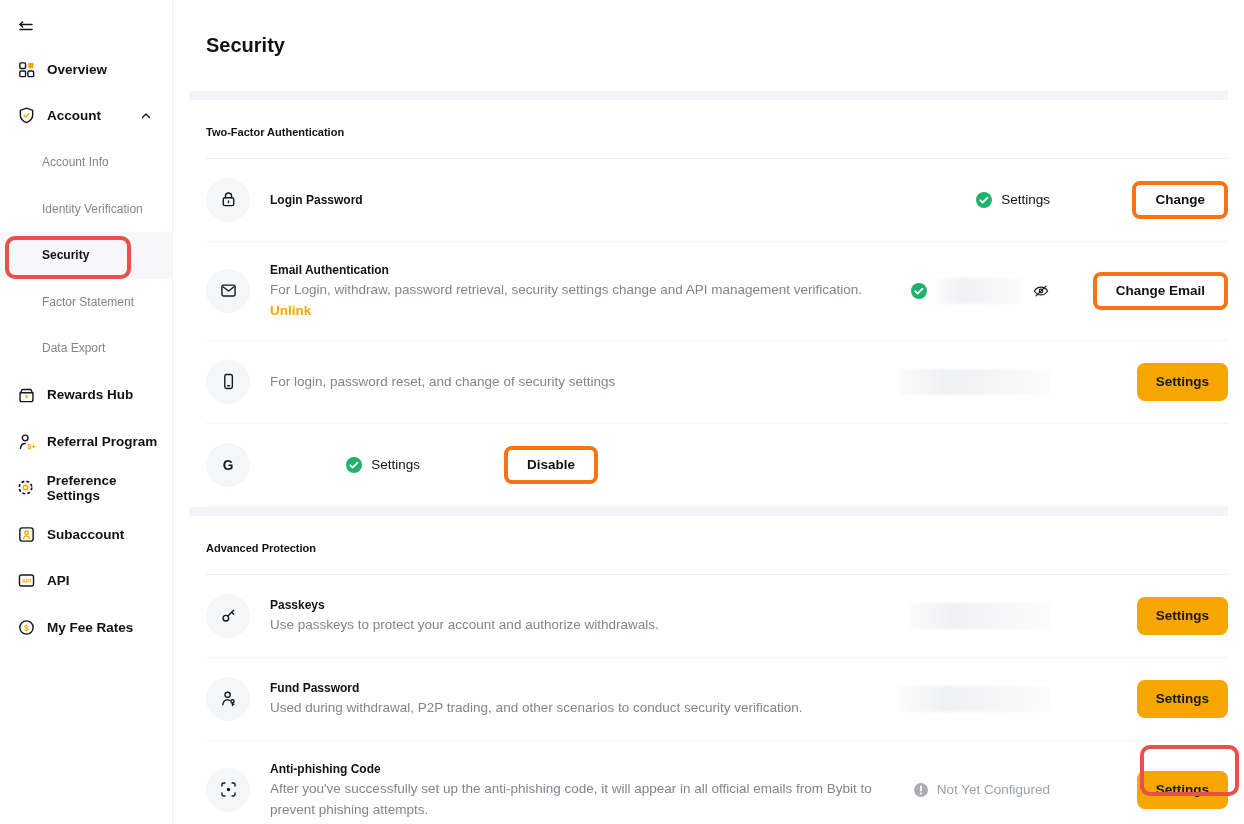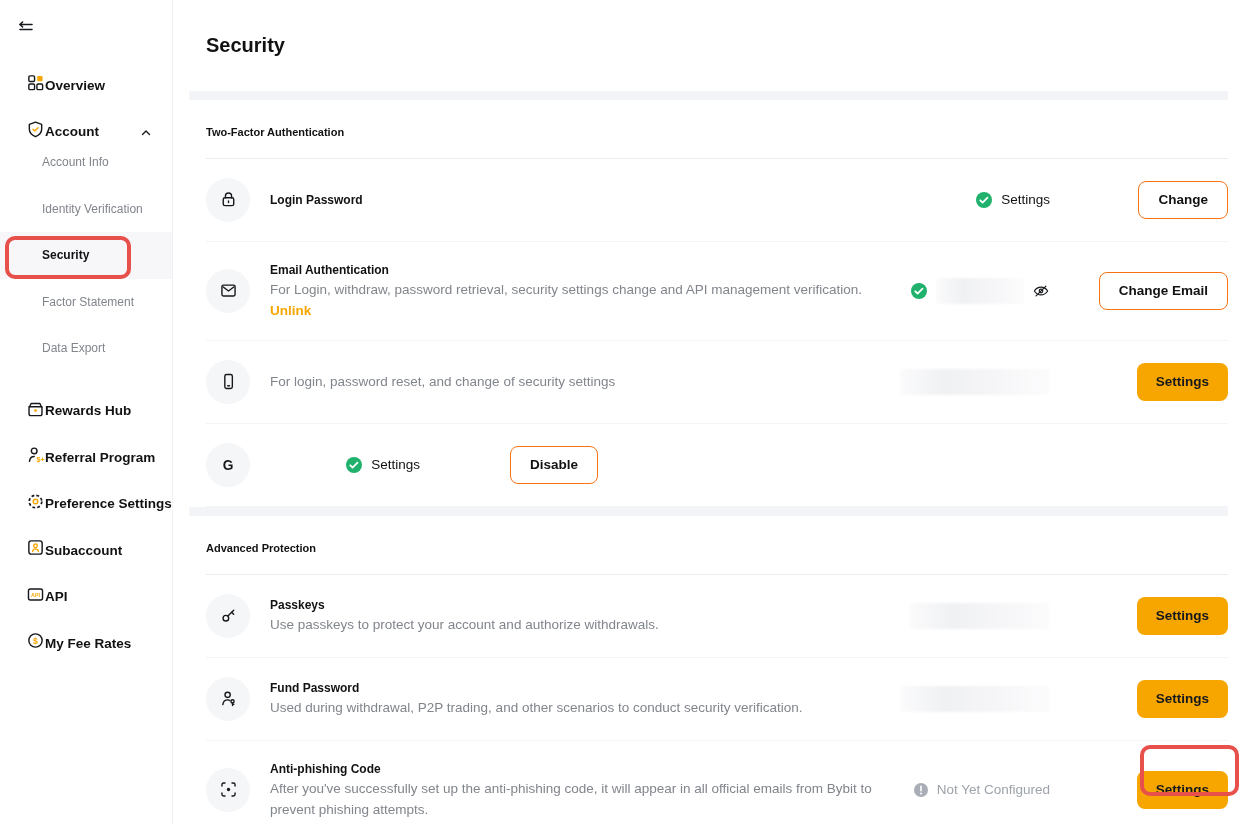--- a/index.html
+++ b/index.html
@@ -3,21 +3,21 @@
 <meta charset="utf-8">
 <style>
   * { box-sizing: border-box; }
   html,body { margin:0; padding:0; background:#fff; }
   body { font-family:"Liberation Sans", sans-serif; color:#121214; }
   .app { position:relative; width:1244px; height:824px; display:flex; overflow:hidden; background:#fff; }
 
   
   .sidebar { width:173px; flex-shrink:0; border-right:1px solid #f0f0f2; padding-top:10px; }
   .collapse-btn { height:36px; display:flex; align-items:center; padding-left:16px; cursor:pointer; }
-  .side-item { height:46.5px; display:flex; align-items:flex-end; padding-left:25px; font-size:13.5px; font-weight:700; cursor:pointer; }
+  .side-item { height:46.5px; display:flex; align-items:center; gap:11px; padding-left:16px; font-size:13.5px; font-weight:700; cursor:pointer; }
   .side-item .chev { margin-left:auto; margin-right:20px; display:flex; }
   .side-sub { height:46.5px; display:flex; align-items:center; padding-left:42px; font-size:12px; color:#81858c; cursor:pointer; }
   .side-sub.active { color:#121214; font-weight:700; background:#f7f7f9; }
   .sicon { display:flex; align-items:center; justify-content:center; width:20px; height:20px; }
 
   
   .main { flex:1; padding:0 16px; overflow:hidden; }
   .page-title { font-size:20px; font-weight:700; padding:21px 17px 20px; }
   .strip { height:9px; background:#f3f4f8; border-radius:2px; }
   .section-head { margin-left:17px; font-size:11px; font-weight:700; padding:26px 0 20px; border-bottom:1px solid #ededf0; }
@@ -26,21 +26,21 @@
   .icon-circle { width:44px; height:44px; border-radius:50%; background:#f5f6f8; display:flex; align-items:center; justify-content:center; margin-right:20px; flex-shrink:0; }
   .row-text { flex:1; padding-right:12px; }
   .row-title { font-size:12px; font-weight:700; line-height:18px; }
   .row-desc { font-size:13.5px; color:#81858c; line-height:21px; max-width:705px; }
   .unlink { color:#f7a600; font-weight:700; cursor:pointer; }
   .status { display:flex; align-items:center; justify-content:flex-end; gap:8px; min-width:150px; margin-right:28px; flex-shrink:0; }
   .status-text { font-size:13.5px; color:#121214; }
   .status-muted { font-size:13.5px; color:#9da3ab; }
   .action { width:150px; display:flex; justify-content:flex-end; flex-shrink:0; }
   .btn { font-family:inherit; font-size:13.5px; font-weight:700; border-radius:8px; height:38px; padding:0 19px; cursor:pointer; white-space:nowrap; }
-  .btn.plain { background:#fff; border:1px solid #f97316; color:#121214; }
+  .btn.plain { background:#fff; border:4px solid #f97316; color:#121214; }
   .btn.primary { background:#f7a600; border:none; color:#16181d; }
   .masked { height:26px; border-radius:3px; filter:blur(1.2px);
             background:linear-gradient(90deg,#fbfbfc 0%,#f0f1f3 30%,#f6f6f8 65%,#fcfcfd 100%); }
   .w-email { width:88px; } .w-sms { width:150px; } .w-pass { width:140px; } .w-fund { width:150px; }
   .eye { display:flex; align-items:center; cursor:pointer; }
 
   
   .annotation { position:absolute; border:4px solid #e8504c; border-radius:10px; pointer-events:none; }
   #ann-sidebar { left:5px; top:236px; width:126px; height:43px; }
   #ann-button  { left:1140px; top:745px; width:99px; height:51px; }

